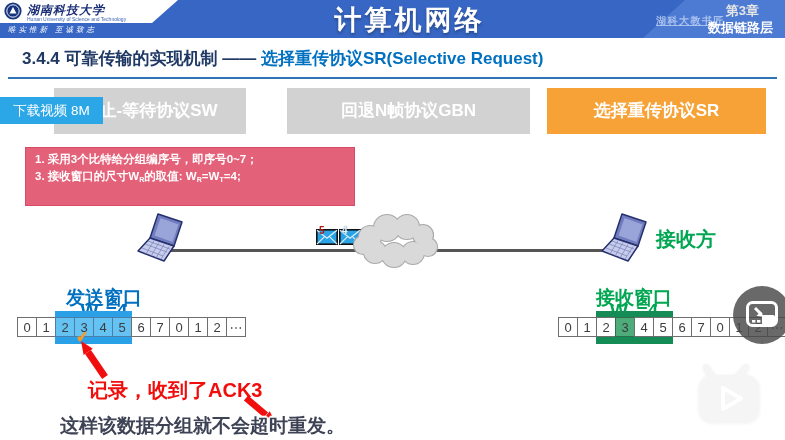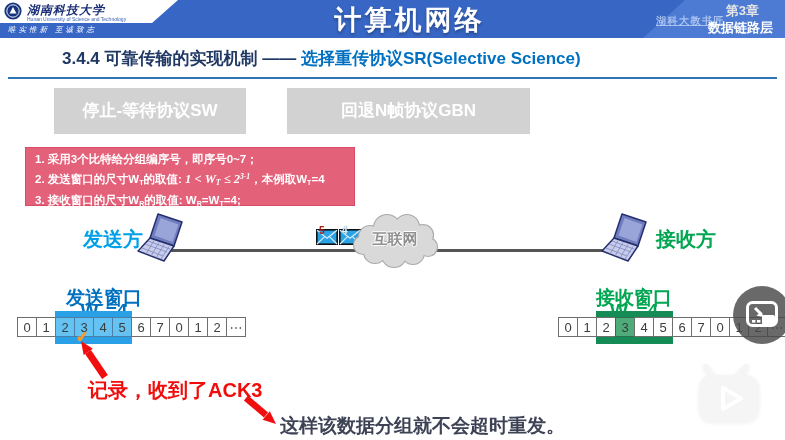--- a/index.html
+++ b/index.html
@@ -24,21 +24,21 @@
               clip-path:polygon(0 0,178px 0,152px 23px,0 23px);}
   .logo-icon{position:absolute;left:4px;top:2px;width:18px;height:18px;}
   .logo-zh{position:absolute;left:27px;top:2px;font-family:"DejaVu Serif",serif;font-style:italic;
            font-weight:bold;font-size:12px;color:#1b2f77;letter-spacing:1px;white-space:nowrap;}
   .logo-en{position:absolute;left:27px;top:16px;font-size:5px;color:#3b63b5;white-space:nowrap;}
   .logo-motto{position:absolute;left:8px;top:25px;font-size:7.5px;font-style:italic;color:#fff;
               letter-spacing:3px;white-space:nowrap;}
 
   
   .heading{position:absolute;left:22px;top:47px;font-size:17px;font-weight:bold;white-space:nowrap;}
-  .heading .pfx{color:#1f3864;margin-left:40px;}
+  .heading .pfx{color:#1f3864;}
   .heading .hl{color:#0070c0;}
   .heading-rule{position:absolute;left:8px;top:77px;width:769px;height:2px;background:#2e74b5;}
 
   
   .tab{position:absolute;top:88px;height:46px;line-height:46px;text-align:center;
        color:#fff;font-size:17px;font-weight:bold;background:#d2d2d2;cursor:pointer;}
   .tab1{left:54px;width:192px;}
   .tab2{left:287px;width:243px;}
   .tab3{left:547px;width:219px;background:#f7a237;}
   .dl-badge{position:absolute;left:0;top:97px;width:103px;height:27px;line-height:27px;
@@ -96,21 +96,21 @@
 
   
   .pip-btn{position:absolute;left:733px;top:286px;width:58px;height:58px;border-radius:50%;
            background:rgba(72,72,72,.82);display:flex;align-items:center;justify-content:center;
            cursor:pointer;}
   .tv-mark{position:absolute;left:692px;top:364px;width:74px;height:64px;opacity:.9;
            filter:drop-shadow(0 1px 2px rgba(0,0,0,.08));}
   .red-overlay{position:absolute;left:0;top:0;width:785px;height:440px;pointer-events:none;}
   .ack-note{position:absolute;left:88px;top:377px;font-size:20px;font-weight:bold;color:#f20d0d;
             white-space:nowrap;}
-  .subtitle{position:absolute;left:60px;right:0;bottom:1px;text-align:center;font-size:19px;
+  .subtitle{position:absolute;left:60px;right:0;bottom:1px;font-size:19px;
       font-weight:bold;color:#3e4255;white-space:nowrap;
       text-shadow:-2px 0 0 #fff,2px 0 0 #fff,0 -2px 0 #fff,0 2px 0 #fff,
                   -1px -1px 0 #fff,1px 1px 0 #fff,1px -1px 0 #fff,-1px 1px 0 #fff;}
 </style>
 </head>
 <body>
 
 <div class="stage">
 
   <div class="hdr">
@@ -126,30 +126,31 @@
         <circle cx="9" cy="9" r="6.2" fill="none" stroke="#fff" stroke-width="0.9"></circle>
         <polygon points="5.5,11.5 9,5 12.5,11.5" fill="#fff"></polygon>
       </svg>
       <div class="logo-zh">湖南科技大学</div>
       <div class="logo-en">Hunan University of Science and Technology</div>
       <div class="logo-motto">唯实惟新  至诚致志</div>
     </div>
   </div>
 
   <div class="heading">
-    <span class="pfx">3.4.4 可靠传输的实现机制 —— </span><span class="hl">选择重传协议SR(Selective Science)</span>
+    <span class="pfx">3.4.4 可靠传输的实现机制 —— </span><span class="hl">选择重传协议SR(Selective Request)</span>
   </div>
   <div class="heading-rule"></div>
 
   <div class="tab tab1">停止-等待协议SW</div>
   <div class="tab tab2">回退N帧协议GBN</div>
+  <div class="tab tab3">选择重传协议SR</div>
+  <div class="dl-badge">下载视频 8M</div>
 
   <div class="notes">
     <div>1. 采用3个比特给分组编序号，即序号0~7；</div>
-    <div><span>2. 发送窗口的尺寸W</span><sub>T</sub><span>的取值: </span><span class="formula"><span>1 &lt; W</span><sub>T</sub><span> ≤ 2</span><sup>3-1</sup></span><span>，本例取W</span><sub>T</sub><span>=4</span></div>
     <div><span>3. 接收窗口的尺寸W</span><sub>R</sub><span>的取值: W</span><sub>R</sub><span>=W</span><sub>T</sub><span>=4;</span></div>
   </div>
 
   <div class="wire wireL"></div>
   <div class="wire wireR"></div>
 
   <div class="packet packet1">
     <svg viewBox="0 0 22 16" width="22" height="16">
       <rect x="0.8" y="0.8" width="20.4" height="14.4" fill="#2aa3e6" stroke="#111" stroke-width="1.6"></rect>
       <path d="M1,1.2 L11,9.2 L21,1.2" fill="none" stroke="#dbeefb" stroke-width="1.3"></path>
@@ -184,37 +185,35 @@
           <circle cx="37" cy="17" r="13"></circle>
           <circle cx="57" cy="16" r="12"></circle>
         <circle cx="73" cy="24" r="10"></circle>
           <circle cx="78" cy="36" r="9"></circle>
           <circle cx="63" cy="42" r="11"></circle>
         <circle cx="44" cy="44" r="12"></circle>
           <circle cx="25" cy="41" r="11"></circle>
           <circle cx="13" cy="34" r="9"></circle>
       </g>
     </svg>
-    <div class="cloud-label">互联网</div>
   </div>
 
   <svg class="laptop laptopL" viewBox="0 0 48 50">
     <path d="M21,1 L45,9 L37,33 L13,25 Z" fill="#6f7cbe" stroke="#262f6d" stroke-width="1.5" stroke-linejoin="round"></path>
     <path d="M23.5,5 L41.5,11.5 L35.5,29 L17.5,22.5 Z" fill="#99a4d8"></path>
     <path d="M13,25 L37,33 L27,48 L1,38 Z" fill="#c6cce9" stroke="#262f6d" stroke-width="1.5" stroke-linejoin="round"></path>
     <path d="M8,31 L30,39 M5,35 L26,43 M11,28 L33,36 M17,27.5 L9,41 M22,29.5 L14,43 M27,31.5 L19,45 M32,33.5 L24,46" stroke="#7d88c0" stroke-width="0.8"></path>
   </svg>
   <svg class="laptop laptopR" viewBox="0 0 48 50">
     <path d="M21,1 L45,9 L37,33 L13,25 Z" fill="#6f7cbe" stroke="#262f6d" stroke-width="1.5" stroke-linejoin="round"></path>
     <path d="M23.5,5 L41.5,11.5 L35.5,29 L17.5,22.5 Z" fill="#99a4d8"></path>
     <path d="M13,25 L37,33 L27,48 L1,38 Z" fill="#c6cce9" stroke="#262f6d" stroke-width="1.5" stroke-linejoin="round"></path>
     <path d="M8,31 L30,39 M5,35 L26,43 M11,28 L33,36 M17,27.5 L9,41 M22,29.5 L14,43 M27,31.5 L19,45 M32,33.5 L24,46" stroke="#7d88c0" stroke-width="0.8"></path>
   </svg>
 
-  <div class="side-label sender-label">发送方</div>
   <div class="side-label receiver-label">接收方</div>
 
   <div class="win-title sw-t1">发送窗口</div>
   <div class="win-title sw-t2"><span>W</span><sub>T</sub><span>=4</span></div>
   <div class="band band-blue"></div>
   <div class="cellrow row-send">
     <span class="cell">0</span>
     <span class="cell">1</span>
     <span class="cell cell--blue">2</span>
     <span class="cell cell--blue">3</span>

